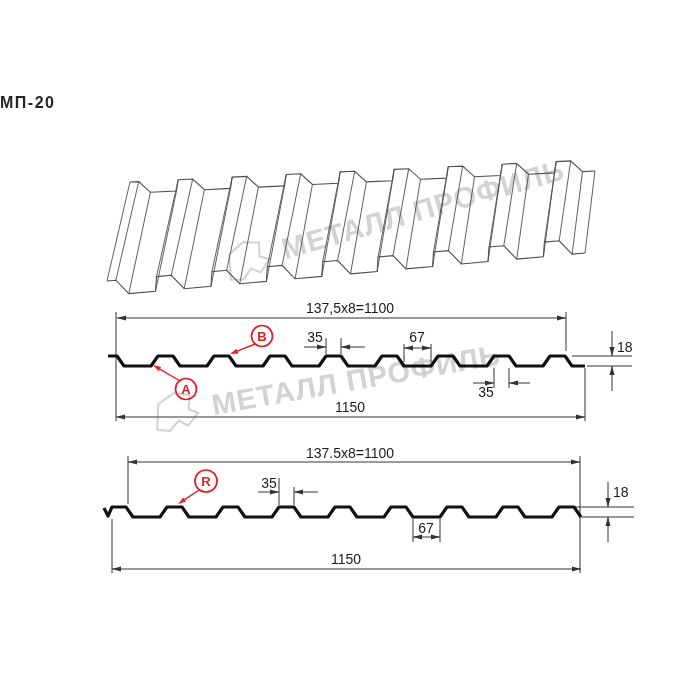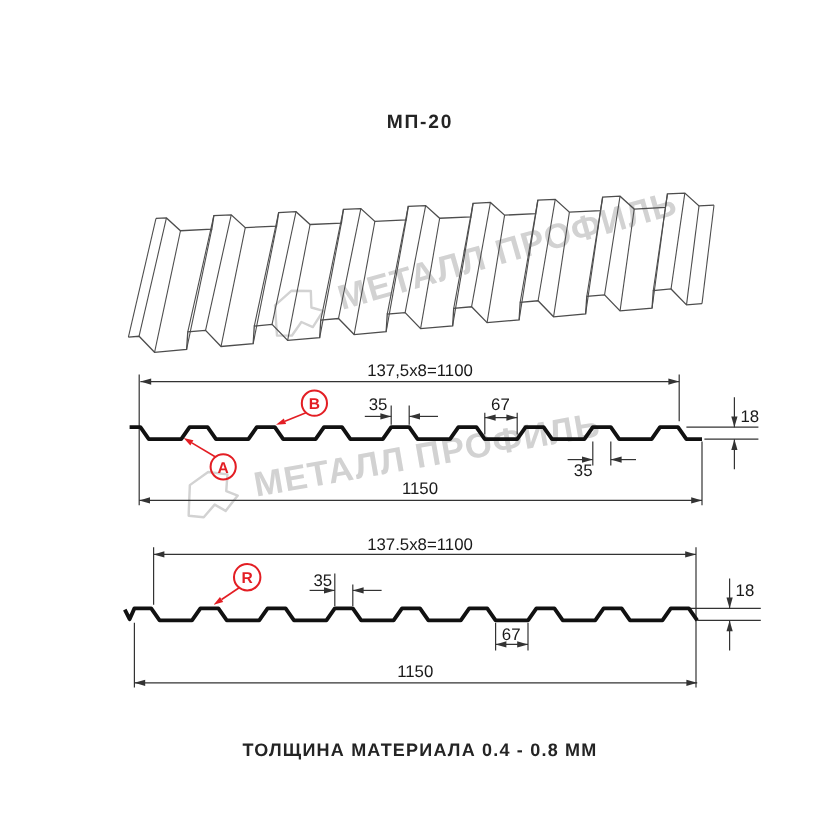--- a/index.html
+++ b/index.html
@@ -1,19 +1,19 @@
 <!DOCTYPE html>
 <html><head>
 <meta charset="utf-8">
 <style>
   html,body{margin:0;padding:0;background:#ffffff;width:700px;height:700px;overflow:hidden;}
   .page{position:relative;width:700px;height:700px;font-family:"Liberation Sans","DejaVu Sans",sans-serif;}
   .title{position:absolute;top:58px;left:0;width:700px;text-align:center;
          font-size:31px;font-weight:800;letter-spacing:1px;color:#1d1d1d;z-index:3;}
-  .subtitle{position:absolute;top:94px;left:0;width:700px;text-align:center;
+  .subtitle{position:absolute;top:94px;left:0;width:700px;
          font-size:16px;font-weight:700;letter-spacing:1.5px;color:#242424;z-index:3;}
   .footer{position:absolute;top:617px;left:0;width:700px;text-align:center;
          font-size:15px;font-weight:700;letter-spacing:1px;color:#242424;z-index:3;}
   .wm{position:absolute;display:flex;align-items:center;gap:9px;z-index:1;pointer-events:none;}
   .wm-text{font-size:29px;font-weight:700;letter-spacing:1px;color:#d2d2d2;white-space:nowrap;}
   #wm1{left:222px;top:245px;transform:rotate(-16deg);transform-origin:0 50%;}
   #wm2{left:150px;top:392px;transform:rotate(-10deg);transform-origin:0 50%;}
   svg.drawing{position:absolute;left:0;top:0;z-index:2;}
   text.dim{font-family:"Liberation Sans","DejaVu Sans",sans-serif;font-size:14px;fill:#1a1a1a;}
   text.mark{font-family:"Liberation Sans","DejaVu Sans",sans-serif;font-size:13px;font-weight:700;fill:#e31e24;}
@@ -169,14 +169,13 @@
     <text class="dim" x="350" y="458" text-anchor="middle">137.5x8=1100</text>
     <text class="dim" x="269" y="488" text-anchor="middle">35</text>
     <text class="dim" x="426" y="533" text-anchor="middle">67</text>
     <text class="dim" x="613" y="497" text-anchor="start">18</text>
     <text class="dim" x="346" y="564" text-anchor="middle">1150</text>
 
     <circle cx="206" cy="481" r="11" fill="none" stroke="#e31e24" stroke-width="1.7"></circle>
     <text class="mark" x="206" y="486" text-anchor="middle">R</text>
   </svg>
 
-  <div class="footer">ТОЛЩИНА МАТЕРИАЛА 0.4 - 0.8 ММ</div>
 </div>
 
 </body></html>

